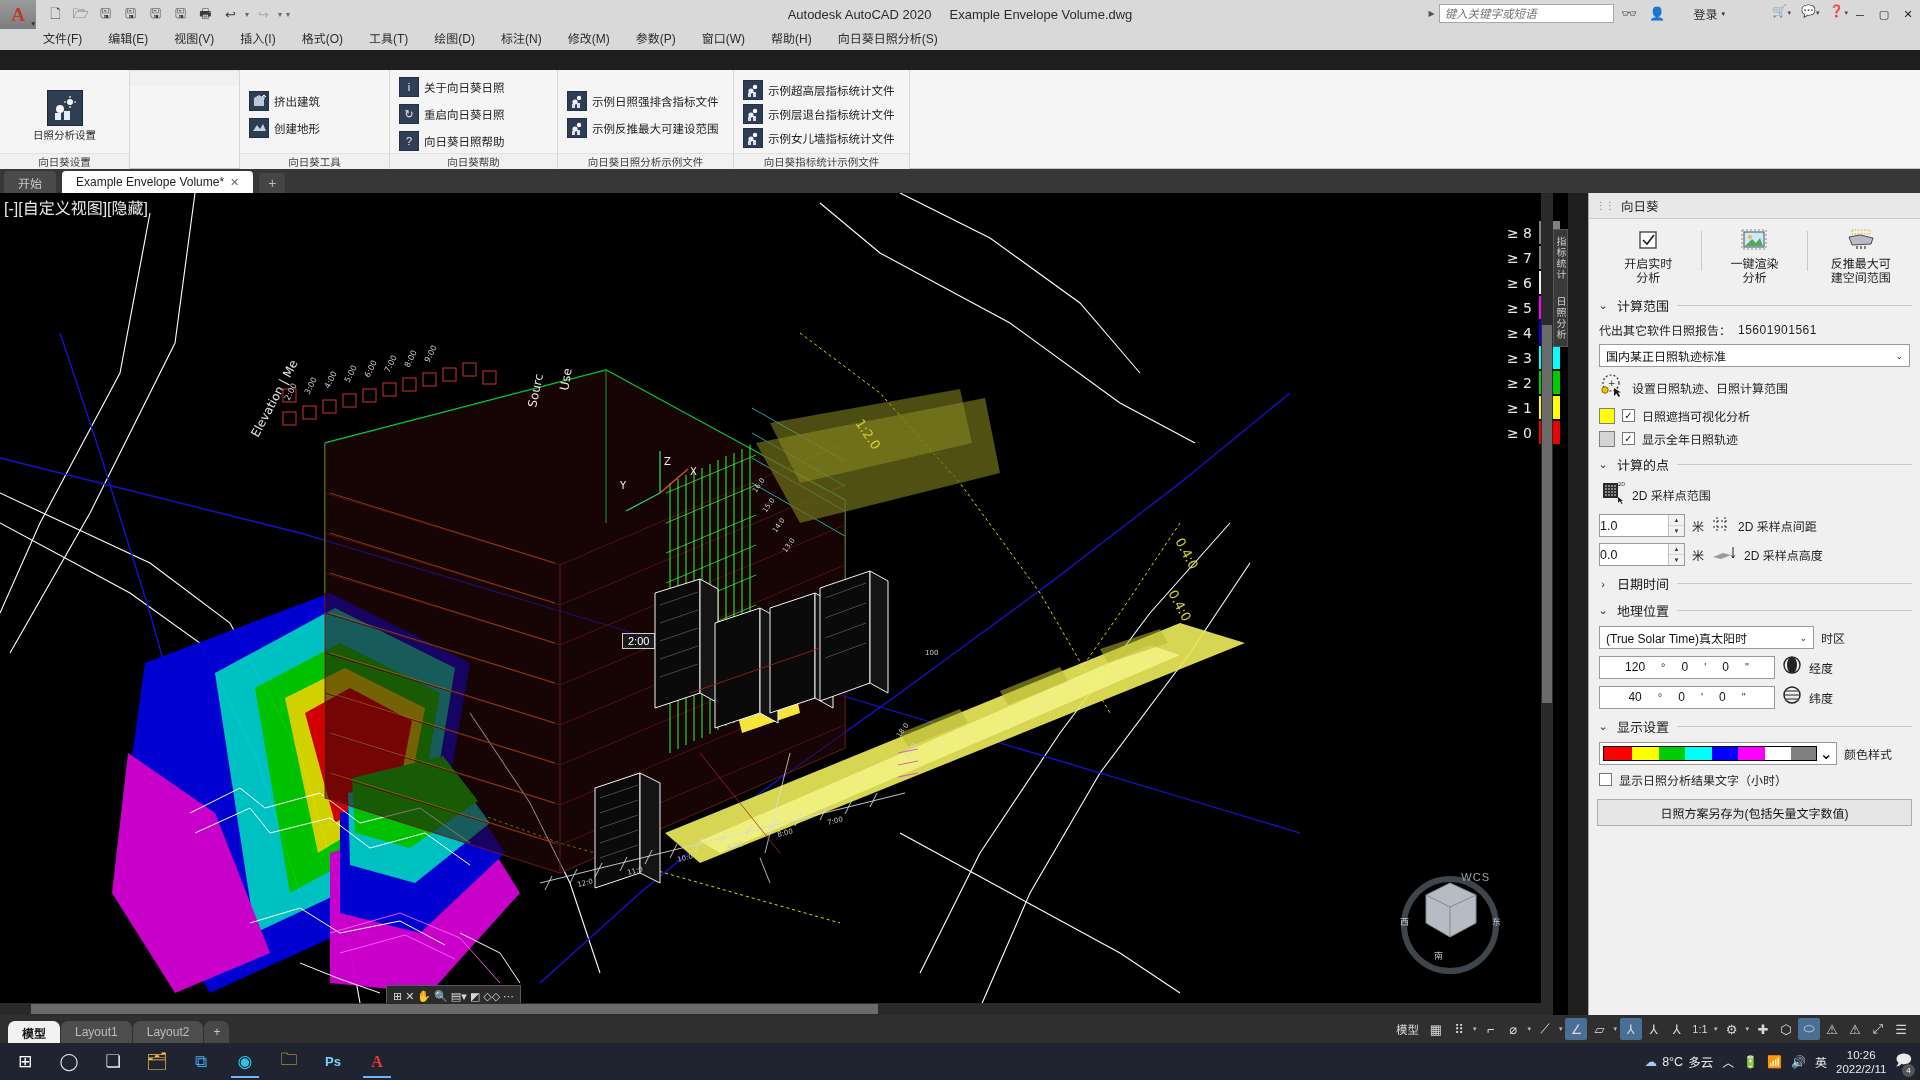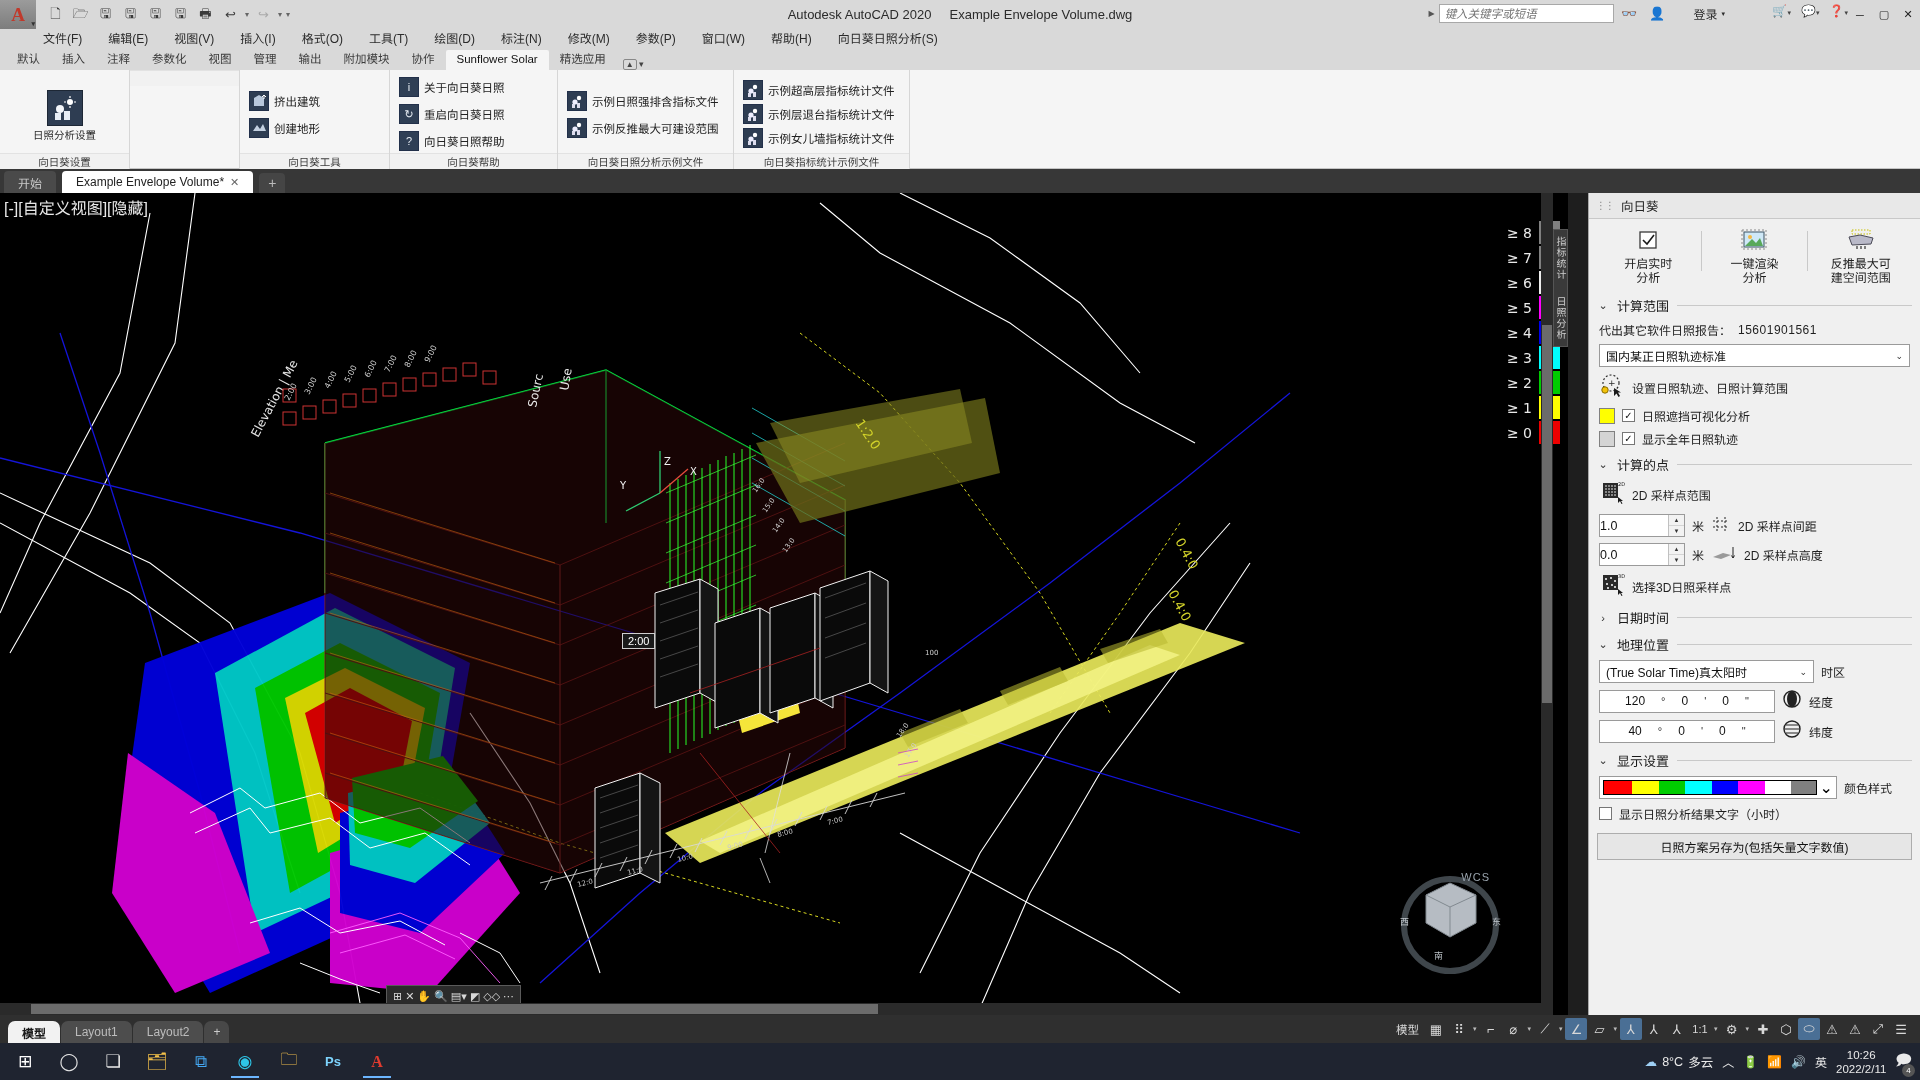--- a/index.html
+++ b/index.html
@@ -356,34 +356,20 @@
     <div class="mi">工具(T)</div>
     <div class="mi">绘图(D)</div>
     <div class="mi">标注(N)</div>
     <div class="mi">修改(M)</div>
     <div class="mi">参数(P)</div>
     <div class="mi">窗口(W)</div>
     <div class="mi">帮助(H)</div>
     <div class="mi">向日葵日照分析(S)</div>
   </div>
 
-  <div class="ribbontabs">
-    <div class="rtab">默认</div>
-    <div class="rtab">插入</div>
-    <div class="rtab">注释</div>
-    <div class="rtab">参数化</div>
-    <div class="rtab">视图</div>
-    <div class="rtab">管理</div>
-    <div class="rtab">输出</div>
-    <div class="rtab">附加模块</div>
-    <div class="rtab">协作</div>
-    <div class="rtab active">Sunflower Solar</div>
-    <div class="rtab">精选应用</div>
-    <div class="rtab-more"><span class="badge">▲</span> ▾</div>
-  </div>
 
   <div class="ribbon">
 
     <div class="rpanel" style="width:130px">
       <div class="rpanel-body" style="justify-content:space-around">
         <div class="big-btn">
           <div class="big-ico">
             <svg width="26" height="26" viewBox="0 0 26 26">
               <circle cx="18" cy="7" r="3" fill="#fff"></circle>
               <g stroke="#fff" stroke-width="1.2">
@@ -981,39 +967,20 @@
         <span class="lbl">米</span>
         <span>
           <svg width="26" height="18" viewBox="0 0 26 18">
             <path d="M2 13 L12 9 L20 11 L10 15 Z" fill="#9a9a9a"></path>
             <path d="M22 3 L22 14 M22 14 L20.5 11.5 M22 14 L23.5 11.5" stroke="#222" fill="none"></path>
           </svg>
         </span>
         <span class="lbl">2D 采样点高度</span>
       </div>
 
-      <div class="row">
-        <span>
-          <svg width="26" height="24" viewBox="0 0 26 24">
-            <rect x="4" y="3" width="15" height="15" fill="#2a2a2a"></rect>
-            <g fill="#fff">
-                <circle cx="7" cy="7" r="1"></circle>
-                <circle cx="12" cy="6" r="1"></circle>
-                <circle cx="16" cy="9" r="1"></circle>
-            <circle cx="8" cy="12" r="1"></circle>
-                <circle cx="13" cy="13" r="1"></circle>
-                <circle cx="16" cy="15" r="1"></circle>
-                <circle cx="9" cy="16" r="1"></circle>
-              </g>
-            <text x="19" y="6" font-size="5" fill="#222" font-family="DejaVu Sans">3D</text>
-            <path d="M19 17 L19 23 L21 21 L22.5 24 L23.5 23.5 L22 21 L24 21 Z" fill="#1a1a1a"></path>
-          </svg>
-        </span>
-        <span class="lbl">选择3D日照采样点</span>
-      </div>
 
       <div class="sect-head">
         <span class="sect-chev">›</span>
         <span class="sect-title">日期时间</span>
         <span class="sect-line"></span>
       </div>
 
       <div class="sect-head">
         <span class="sect-chev">⌄</span>
         <span class="sect-title">地理位置</span>

